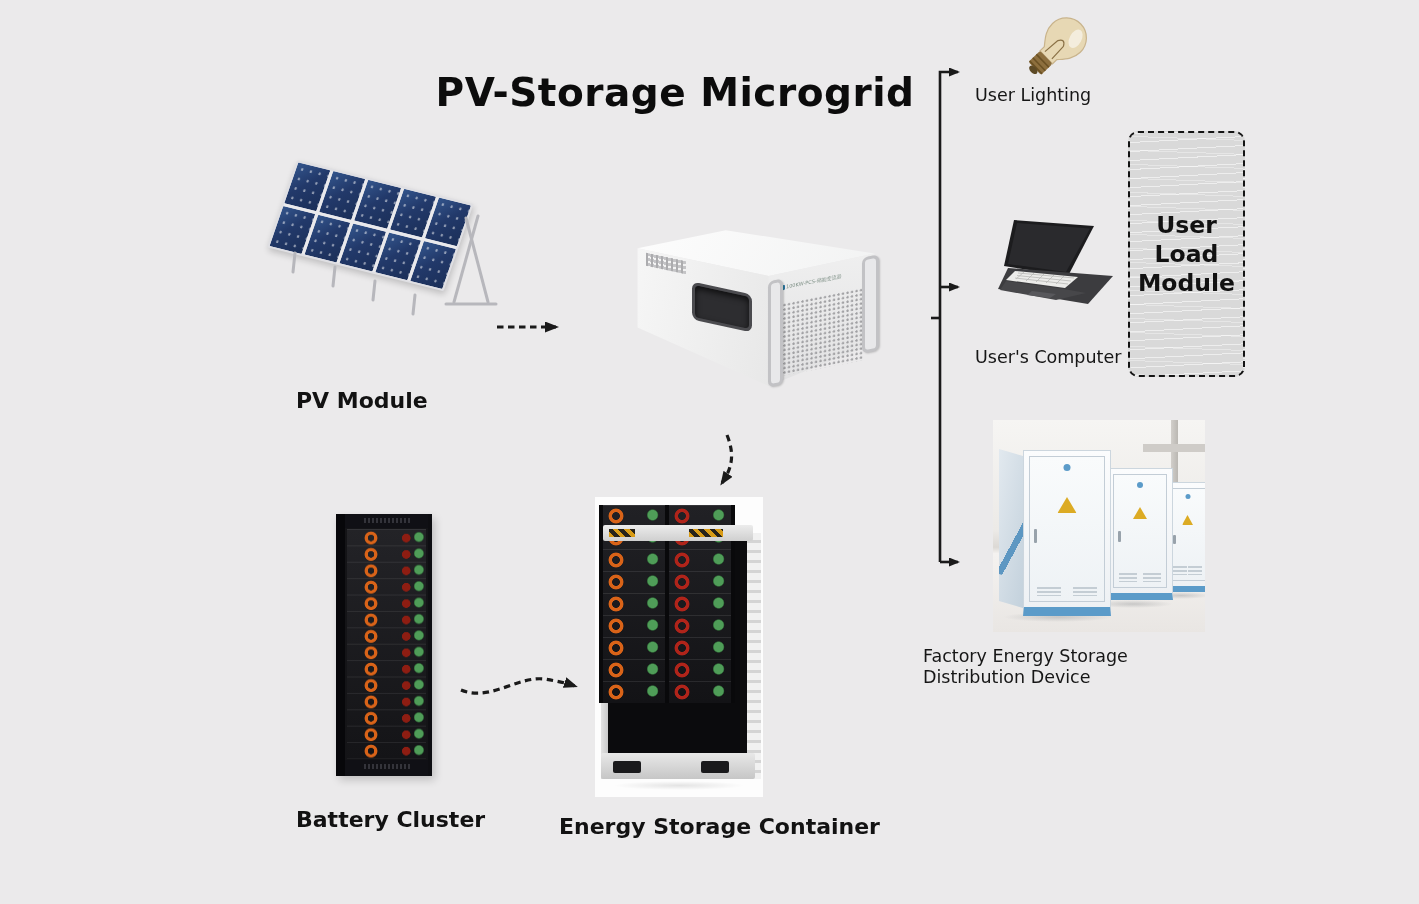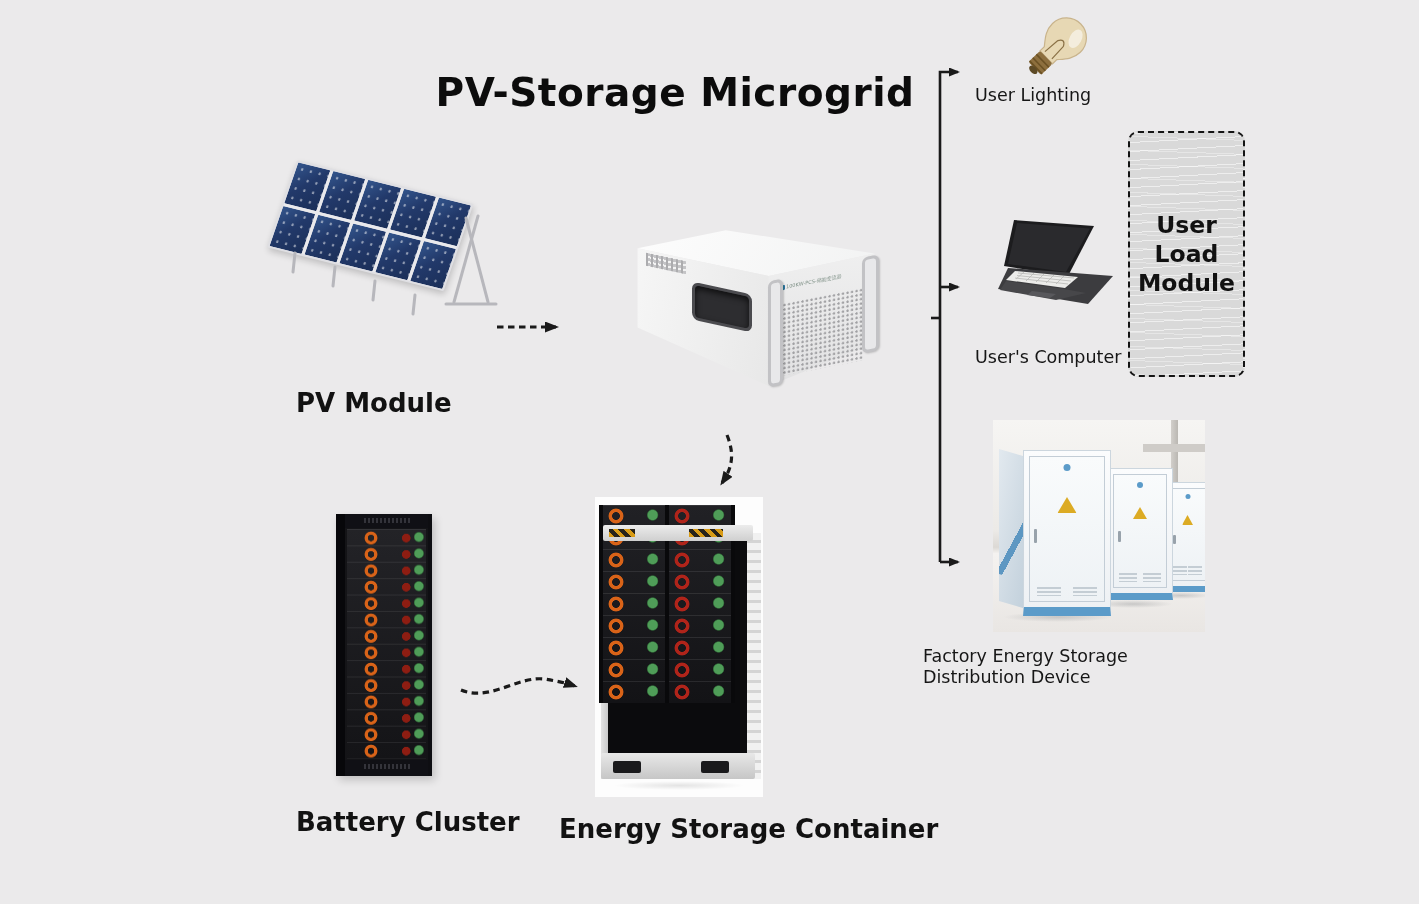--- a/index.html
+++ b/index.html
@@ -1,20 +1,20 @@
 <!DOCTYPE html>
 <html><head>
 <meta charset="utf-8">
 <style>
   html,body{margin:0;padding:0;background:#ebeaeb;}
   #stage{position:relative;width:1419px;height:904px;background:#ebeaeb;overflow:hidden;
          font-family:"DejaVu Sans",sans-serif;color:#141414;}
   .abs{position:absolute;}
   .lbl{position:absolute;font-size:17.5px;color:#161616;white-space:nowrap;}
-  .lbl-bold{position:absolute;font-weight:bold;font-size:26px;color:#121212;white-space:nowrap;}
+  .lbl-bold{position:absolute;font-weight:bold;font-size:22px;color:#121212;white-space:nowrap;}
   .center{text-align:left;}
 
   
   .title{position:absolute;left:420px;top:70px;width:510px;text-align:center;
          font-size:39px;font-weight:bold;letter-spacing:.5px;color:#0c0c0c;}
 
   
   #wires{position:absolute;left:0;top:0;z-index:6;pointer-events:none;}
 
   

